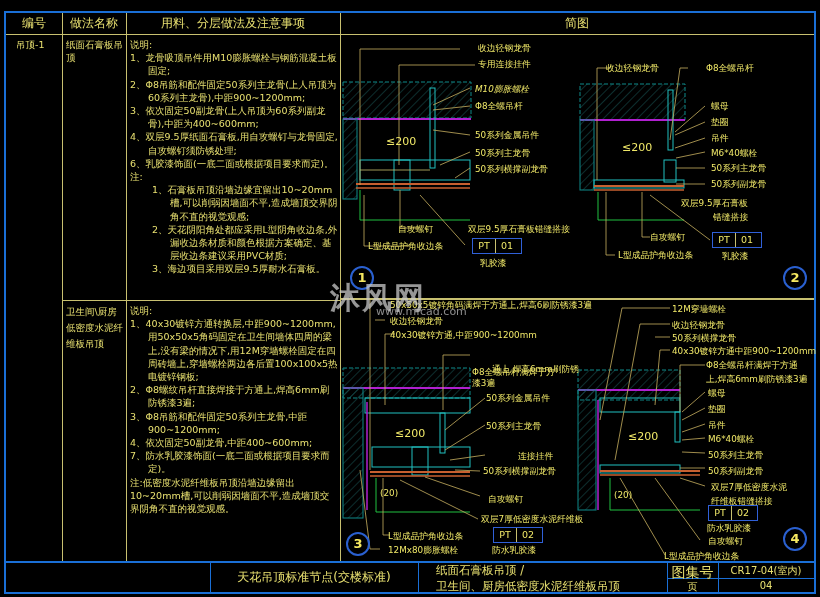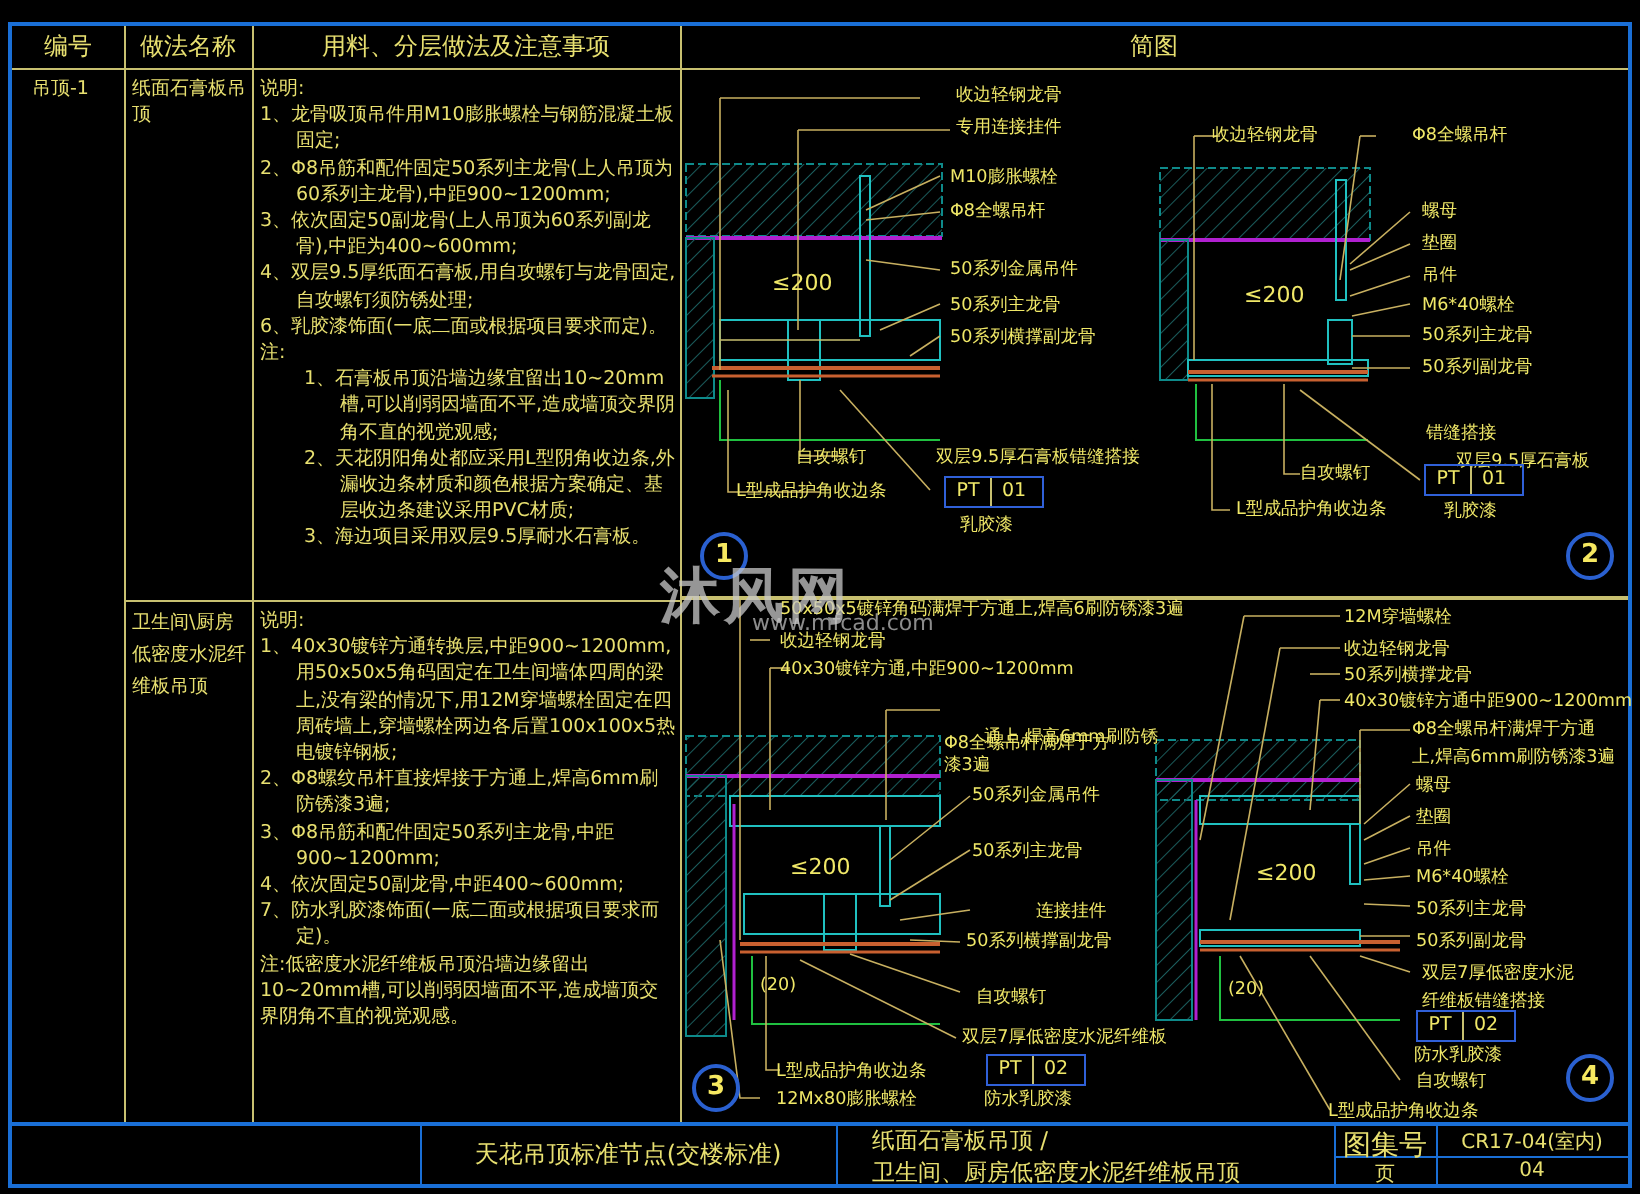--- a/index.html
+++ b/index.html
@@ -186,21 +186,21 @@
     <line x1="682" y1="452" x2="705" y2="453" stroke="#c8b060" stroke-width="0.8"></line>
     <line x1="680" y1="468" x2="705" y2="468" stroke="#c8b060" stroke-width="0.8"></line>
     <line x1="680" y1="478" x2="705" y2="486" stroke="#c8b060" stroke-width="0.8"></line>
     <line x1="655" y1="478" x2="700" y2="540" stroke="#c8b060" stroke-width="0.8"></line>
     <line x1="620" y1="478" x2="665" y2="555" stroke="#c8b060" stroke-width="0.8"></line>
   </g>
 </svg>
 
 <div class="lbl" style="left:478px;top:43px;">收边轻钢龙骨</div>
 <div class="lbl" style="left:478px;top:59px;">专用连接挂件</div>
-<div class="lbl" style="left:475px;top:84px;">M10膨胀螺栓</div>
+<div class="lbl" style="left:475px;top:84px;font-style:italic;">M10膨胀螺栓</div>
 <div class="lbl" style="left:475px;top:101px;">Φ8全螺吊杆</div>
 <div class="lbl" style="left:475px;top:130px;">50系列金属吊件</div>
 <div class="lbl" style="left:475px;top:148px;">50系列主龙骨</div>
 <div class="lbl" style="left:475px;top:164px;">50系列横撑副龙骨</div>
 <div class="lbl" style="left:398px;top:224px;">自攻螺钉</div>
 <div class="lbl" style="left:468px;top:224px;">双层9.5厚石膏板错缝搭接</div>
 <div class="lbl" style="left:368px;top:241px;">L型成品护角收边条</div>
 <div class="lbl" style="left:386px;top:137px;font-size:11px;">≤200</div>
 <div class="pt" style="left:472px;top:238px;width:48px;">
   <span class="a">PT</span>
@@ -210,21 +210,21 @@
 <div class="circ" style="left:350px;top:266px;">1</div>
 
 <div class="lbl" style="left:606px;top:63px;">收边轻钢龙骨</div>
 <div class="lbl" style="left:706px;top:63px;">Φ8全螺吊杆</div>
 <div class="lbl" style="left:711px;top:101px;">螺母</div>
 <div class="lbl" style="left:711px;top:117px;">垫圈</div>
 <div class="lbl" style="left:711px;top:133px;">吊件</div>
 <div class="lbl" style="left:711px;top:148px;">M6*40螺栓</div>
 <div class="lbl" style="left:711px;top:163px;">50系列主龙骨</div>
 <div class="lbl" style="left:711px;top:179px;">50系列副龙骨</div>
-<div class="lbl" style="left:728px;top:198px;margin-top:28px;">双层9.5厚石膏板</div>
+<div class="lbl" style="left:681px;top:198px;">双层9.5厚石膏板</div>
 <div class="lbl" style="left:713px;top:212px;">错缝搭接</div>
 <div class="lbl" style="left:650px;top:232px;">自攻螺钉</div>
 <div class="lbl" style="left:618px;top:250px;">L型成品护角收边条</div>
 <div class="lbl" style="left:622px;top:143px;font-size:11px;">≤200</div>
 <div class="pt" style="left:712px;top:232px;width:48px;">
   <span class="a">PT</span>
   <span class="b">01</span>
 </div>
 <div class="lbl" style="left:722px;top:251px;">乳胶漆</div>
 <div class="circ" style="left:783px;top:266px;">2</div>

